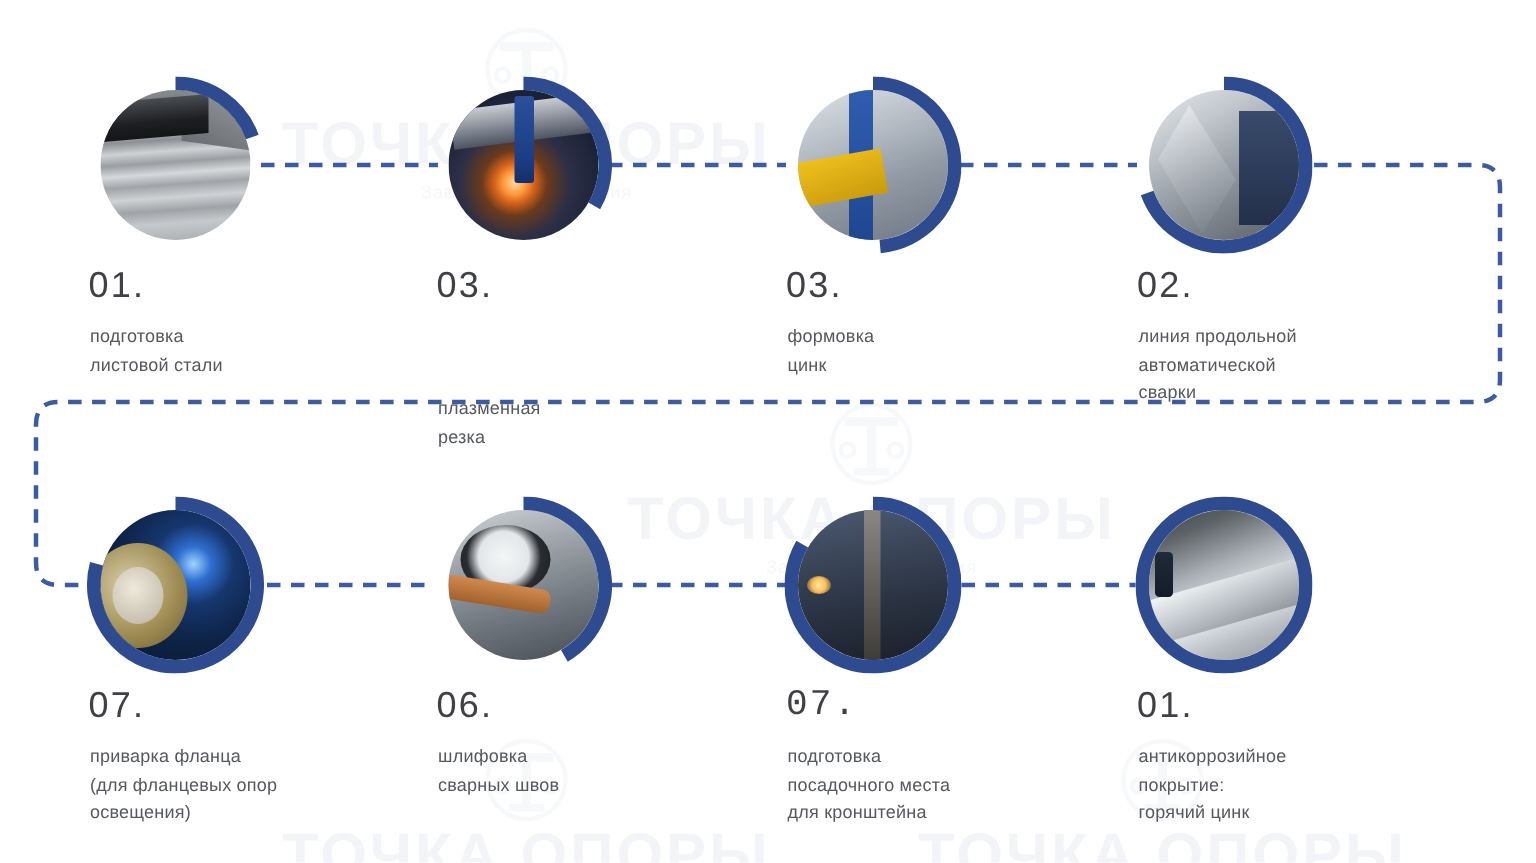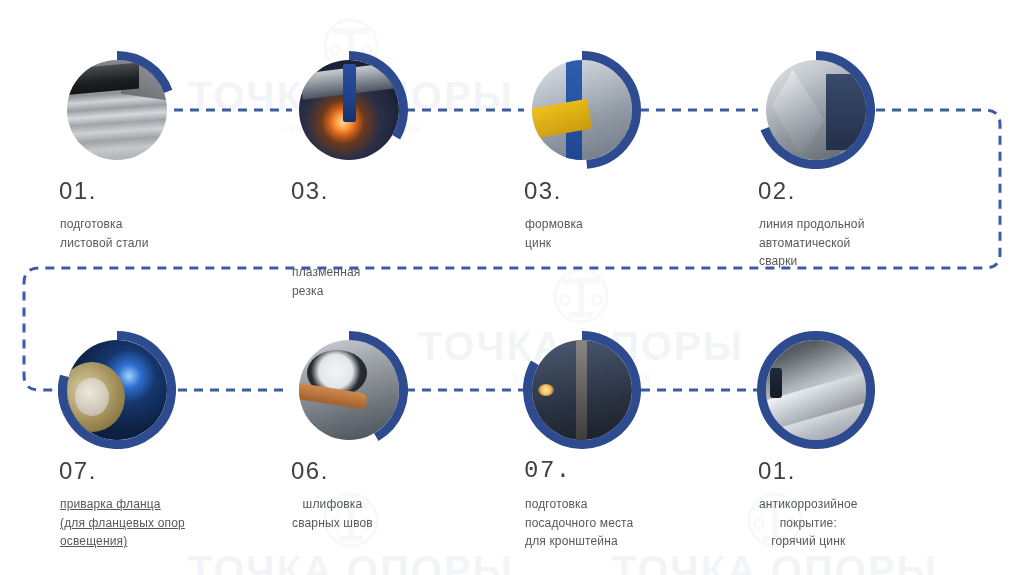--- a/index.html
+++ b/index.html
@@ -240,36 +240,36 @@
   <div class="step" style="left:58px;  top:331px;">
     <div class="circle-wrap">
       <div class="photo">
           <div class="img p5"></div>
         </div>
       <svg class="ring" viewBox="0 0 118 118">
           <path fill="none" stroke="#2d4b8e" stroke-width="9" d="M59 4.5 A54.5 54.5 0 1 1 6.357042467245769 44.89436204191264"></path>
         </svg>
     </div>
     <div class="num" style="top:128px;">07.</div>
-    <div class="cap" style="top:164px;text-decoration:underline;">приварка фланца
+    <div class="cap" style="top:164px;">приварка фланца
 (для фланцевых опор
 освещения)</div>
   </div>
 
   <div class="step" style="left:290px; top:331px;">
     <div class="circle-wrap">
       <div class="photo">
           <div class="img p6"></div>
         </div>
       <svg class="ring" viewBox="0 0 118 118">
           <path fill="none" stroke="#2d4b8e" stroke-width="9" d="M59 4.5 A54.5 54.5 0 0 1 86.25 106.1983845062519"></path>
         </svg>
     </div>
     <div class="num" style="top:128px;">06.</div>
-    <div class="cap" style="top:164px;text-align:center;">шлифовка
+    <div class="cap" style="top:164px;">шлифовка
 сварных швов</div>
   </div>
 
   <div class="step" style="left:523px; top:331px;">
     <div class="circle-wrap">
       <div class="photo">
           <div class="img p7"></div>
         </div>
       <svg class="ring" viewBox="0 0 118 118">
           <path fill="none" stroke="#2d4b8e" stroke-width="9" d="M59 4.5 A54.5 54.5 0 1 1 11.801615493748095 31.749999999999993"></path>
@@ -284,18 +284,18 @@
   <div class="step" style="left:757px; top:331px;">
     <div class="circle-wrap">
       <div class="photo">
           <div class="img p8"></div>
         </div>
       <svg class="ring" viewBox="0 0 118 118">
           <path fill="none" stroke="#2d4b8e" stroke-width="9" d="M59 4.5 A54.5 54.5 0 1 1 59 113.5 A54.5 54.5 0 1 1 59 4.5"></path>
         </svg>
     </div>
     <div class="num" style="top:128px;">01.</div>
-    <div class="cap" style="top:164px;text-align:center;">антикоррозийное
+    <div class="cap" style="top:164px;">антикоррозийное
 покрытие:
 горячий цинк</div>
   </div>
 
 </div>
 
 </body></html>

